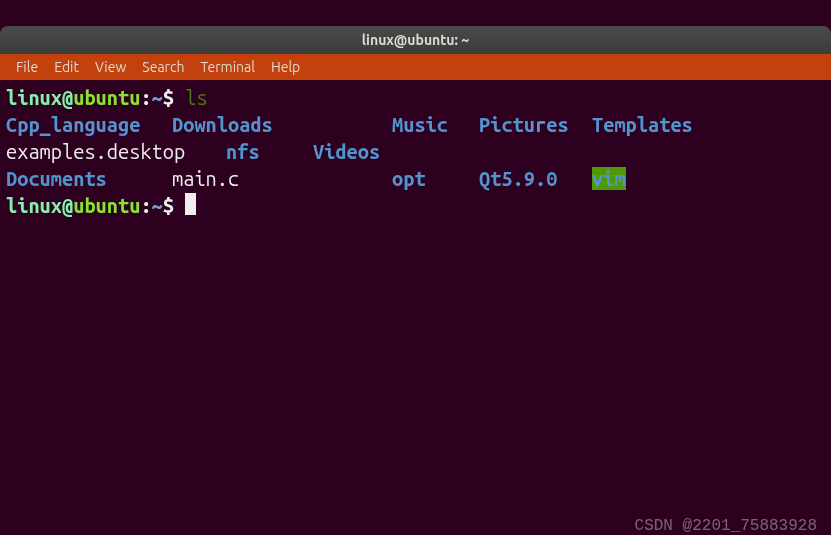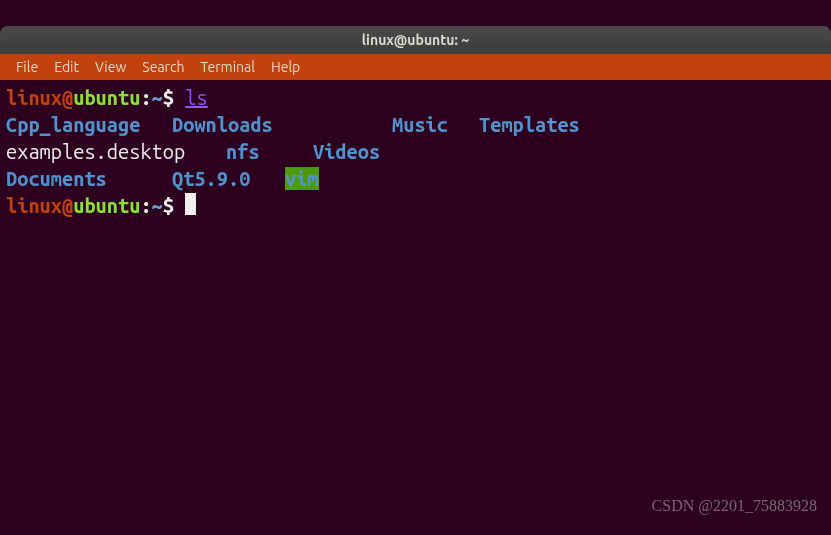--- a/index.html
+++ b/index.html
@@ -43,26 +43,26 @@
     .menubar .menu-item {
       padding: 3px 8px;
       cursor: pointer;
     }
     .terminal-body {
       padding: 4px 6px;
       font-size: 20px;
       line-height: 27px;
       font-weight: bold;
     }
-    .prompt-user { color: #c2410c; }
+    .prompt-user { color: #86efac; }
     .prompt-host { color: #8ae234; }
     .prompt-colon { color: #eeeeec; }
     .prompt-path { color: #729fcf; }
     .prompt-dollar { color: #eeeeec; }
-    .cmd { color: #8b5cf6; font-weight: normal; text-decoration: underline; }
+    .cmd { color: #4d7c0f; font-weight: normal; }
     .ls-row {
       display: flex;
     }
     .ls-col1 { width: 166px; }
     .ls-col2 { width: 220px; }
     .ls-col3 { width: 87px; }
     .ls-col4 { width: 113px; }
     .ls-col5 { width: auto; }
     .dir { color: #5294cf; font-weight: bold; }
     .file { color: #eeeeec; font-weight: normal; }
@@ -71,23 +71,23 @@
       display: inline-block;
       width: 11px;
       height: 22px;
       background: #eeeeec;
       vertical-align: text-bottom;
       margin-bottom: 2px;
     }
     .watermark {
       position: absolute;
       right: 14px;
-      bottom: 20px;
+      bottom: 0;
       color: rgba(220,220,220,0.45);
-      font-family: Liberation Serif, serif;
+      font-family: Liberation Mono, monospace;
       font-size: 16px;
     }
   </style>
 </head>
 <body>
 
 <div class="titlebar">
   <span>linux@ubuntu: ~</span>
 </div>
 
@@ -103,31 +103,34 @@
 <div class="terminal-body">
   <div>
     <span class="prompt-user">linux</span><span class="prompt-user">@</span><span class="prompt-host">ubuntu</span><span class="prompt-colon">:</span><span class="prompt-path">~</span><span class="prompt-dollar">$</span>
     <span class="cmd">ls</span>
   </div>
 
   <div class="ls-row">
     <span class="ls-col1 dir">Cpp_language</span>
     <span class="ls-col2 dir">Downloads</span>
     <span class="ls-col3 dir">Music</span>
+    <span class="ls-col4 dir">Pictures</span>
     <span class="ls-col5 dir">Templates</span>
   </div>
 
   <div class="ls-row">
     <span class="ls-col2 file">examples.desktop</span>
     <span class="ls-col3 dir">nfs</span>
     <span class="ls-col5 dir">Videos</span>
   </div>
 
   <div class="ls-row">
     <span class="ls-col1 dir">Documents</span>
+    <span class="ls-col2 file">main.c</span>
+    <span class="ls-col3 dir">opt</span>
     <span class="ls-col4 dir">Qt5.9.0</span>
     <span class="ls-col5"><span class="exec-hl">vim</span></span>
   </div>
 
   <div>
     <span class="prompt-user">linux</span><span class="prompt-user">@</span><span class="prompt-host">ubuntu</span><span class="prompt-colon">:</span><span class="prompt-path">~</span><span class="prompt-dollar">$</span>
     <span class="cursor"></span>
   </div>
 </div>
 

